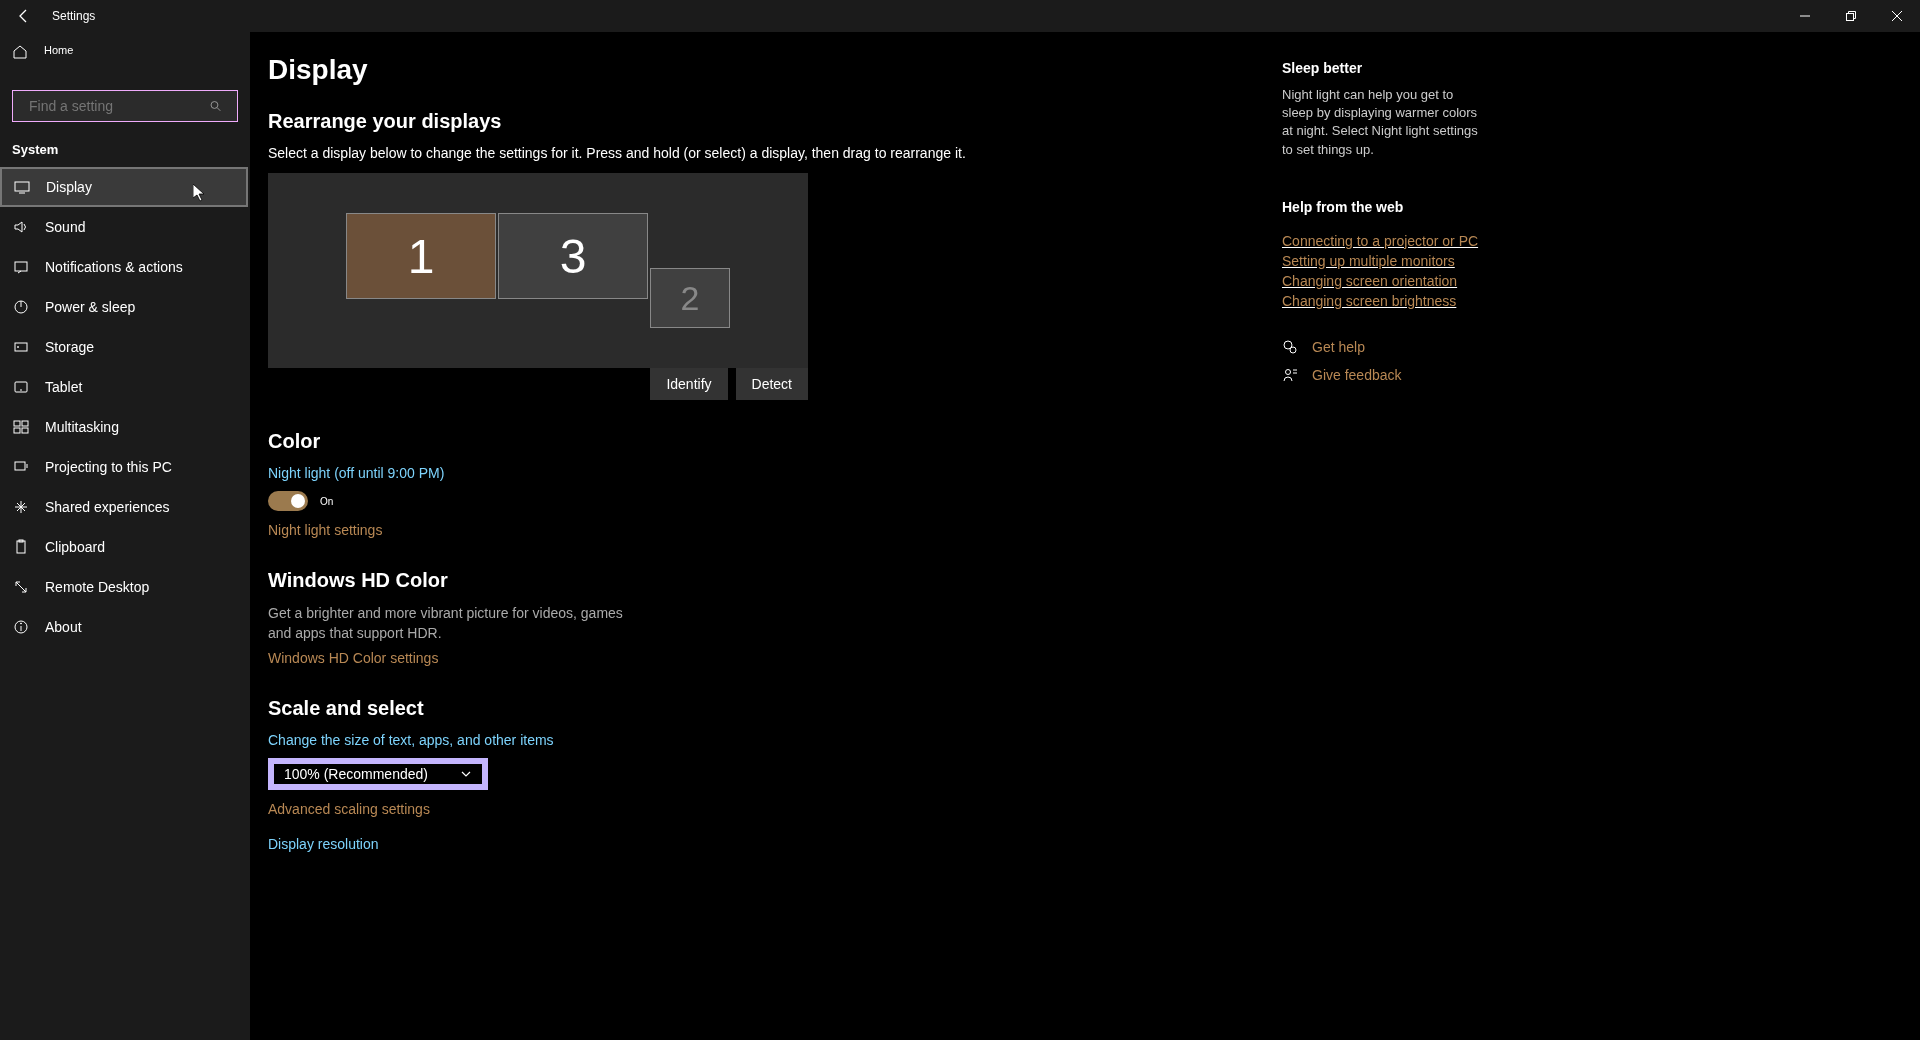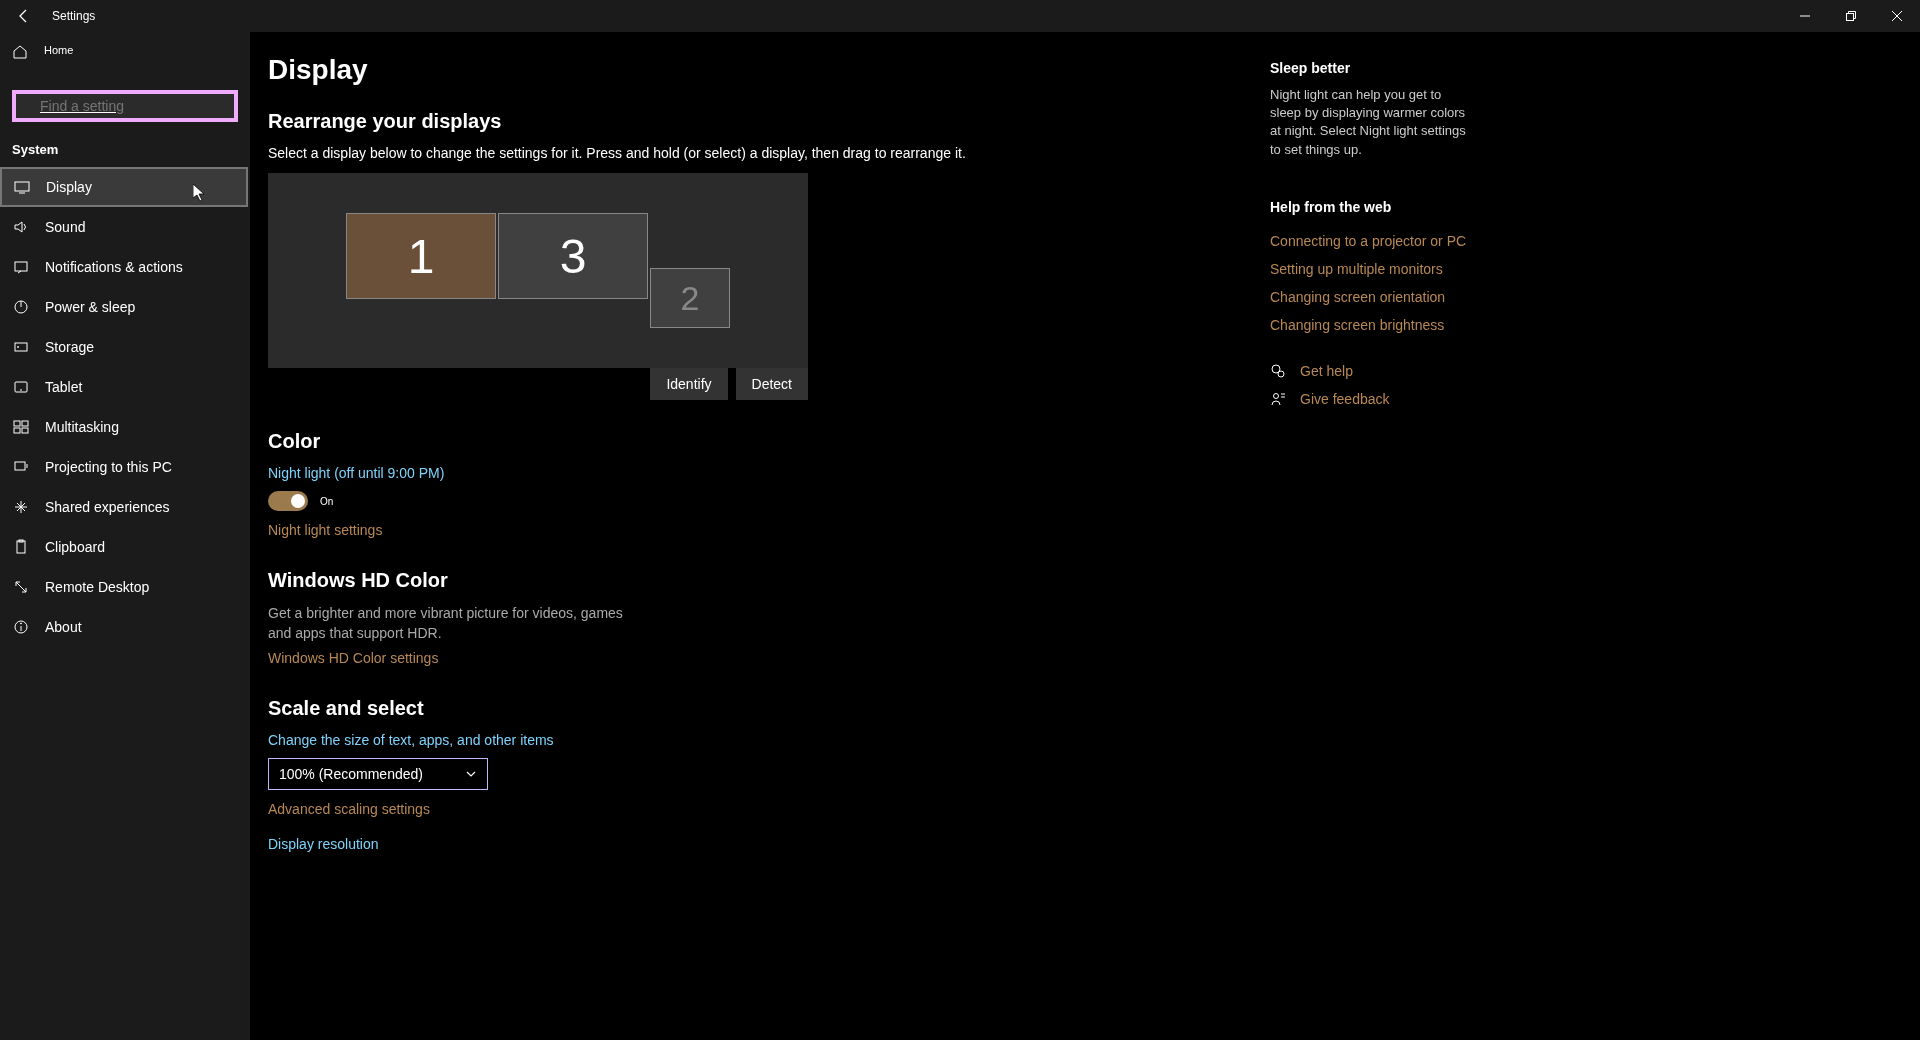--- a/index.html
+++ b/index.html
@@ -9,21 +9,21 @@
 .back-btn { width: 48px; height: 100%; display: flex; align-items: center; justify-content: center; cursor: pointer; }
 .back-btn svg { width: 16px; height: 16px; }
 .title-text { font-size: 12px; margin-left: 4px; }
 .win-controls { display: flex; height: 100%; }
 .win-btn { width: 46px; height: 100%; display: flex; align-items: center; justify-content: center; cursor: pointer; }
 .win-btn svg { width: 10px; height: 10px; }
 .main { display: flex; height: 1008px; }
 .sidebar { width: 250px; background: #1b1b1b; padding-top: 12px; flex-shrink: 0; }
 .home-item { display: flex; align-items: flex-start; height: 40px; padding-left: 12px; font-size: 11px; cursor: pointer; margin-bottom: 6px; }
 .home-item svg { width: 16px; height: 16px; margin-right: 16px; }
-.search-box { margin: 0 12px 14px 12px; height: 32px; border: 4px solid #f0abfc; background: #2b2b2b; display: flex; align-items: center; padding: 0 24px; text-decoration: underline; }
+.search-box { margin: 0 12px 14px 12px; height: 32px; border: 1px solid #f0abfc; background: #2b2b2b; display: flex; align-items: center; padding: 0 16px; }
 .search-box input { flex: 1; background: transparent; border: none; color: #fff; font-size: 14px; outline: none; }
 .search-box svg { width: 14px; height: 14px; }
 .category-header { font-size: 13px; font-weight: 600; padding: 6px 12px 10px 12px; }
 .nav-item { display: flex; align-items: center; height: 40px; padding-left: 12px; font-size: 14px; cursor: pointer; border: 1px solid transparent; }
 .nav-item svg { width: 16px; height: 16px; margin-right: 16px; flex-shrink: 0; }
 .nav-item.active { background: #3a3a3a; border: 2px solid #767676; margin: 0 2px 0 0; padding-left: 12px; }
 .content { flex: 1; display: flex; background: #000; }
 .content-main { flex: 1; padding: 22px 24px 0 18px; max-width: 1020px; }
 .page-title { font-size: 28px; font-weight: 600; margin-bottom: 24px; }
 .section-title { font-size: 20px; font-weight: 600; margin-bottom: 12px; }
@@ -37,26 +37,26 @@
 .arrange-buttons { width: 540px; display: flex; justify-content: flex-end; gap: 8px; margin-top: 0; }
 .btn { min-width: 68px; height: 32px; background: #333; color: #fff; border: none; font-size: 14px; cursor: pointer; padding: 0 16px; }
 .section { margin-top: 30px; }
 .sub-label { font-size: 14px; color: #7dd3fc; margin-bottom: 10px; }
 .toggle-row { display: flex; align-items: center; margin-bottom: 10px; }
 .toggle { width: 40px; height: 20px; background: #9b7a4e; border-radius: 10px; position: relative; cursor: pointer; }
 .toggle::after { content: ""; position: absolute; right: 3px; top: 3px; width: 14px; height: 14px; background: #fff; border-radius: 50%; }
 .toggle-label { margin-left: 12px; font-size: 10px; }
 .link { color: #b88854; font-size: 14px; cursor: pointer; display: inline-block; }
 .hdr-desc { font-size: 14px; color: #aaa; max-width: 360px; line-height: 1.4; margin-bottom: 6px; }
-.dropdown { width: 220px; height: 32px; border: 1px solid #c4b5fd; background: #000; display: flex; align-items: center; justify-content: space-between; padding: 0 10px; font-size: 14px; cursor: pointer; margin: 6px 0 10px 0; }
+.dropdown { width: 220px; height: 32px; border: 6px solid #c4b5fd; background: #000; display: flex; align-items: center; justify-content: space-between; padding: 0 10px; font-size: 14px; cursor: pointer; margin: 6px 0 10px 0; }
 .dropdown svg { width: 12px; height: 12px; }
-.right-panel { width: 220px; padding: 28px 20px 16px 0; flex-shrink: 0; font-size: 14px; }
+.right-panel { width: 220px; padding: 28px 20px 16px 0; flex-shrink: 0; font-size: 14px; margin-left: 12px; }
 .right-title { font-weight: 600; margin-bottom: 10px; }
 .right-desc { color: #ccc; line-height: 1.4; margin-bottom: 40px; font-size: 13px; }
-.right-links { display: flex; flex-direction: column; gap: 12px; }
+.right-links { display: flex; flex-direction: column; gap: 4px; text-decoration: underline; }
 .help-row { display: flex; align-items: flex-start; gap: 14px; margin-top: 30px; }
 .help-row svg { width: 16px; height: 16px; flex-shrink: 0; }
 .cursor { position: absolute; left: 193px; top: 184px; width: 12px; height: 18px; pointer-events: none; z-index: 100; }
 </style>
 </head>
 <body>
 
 <div class="title-bar">
   <div class="title-bar-left">
     <div class="back-btn">

